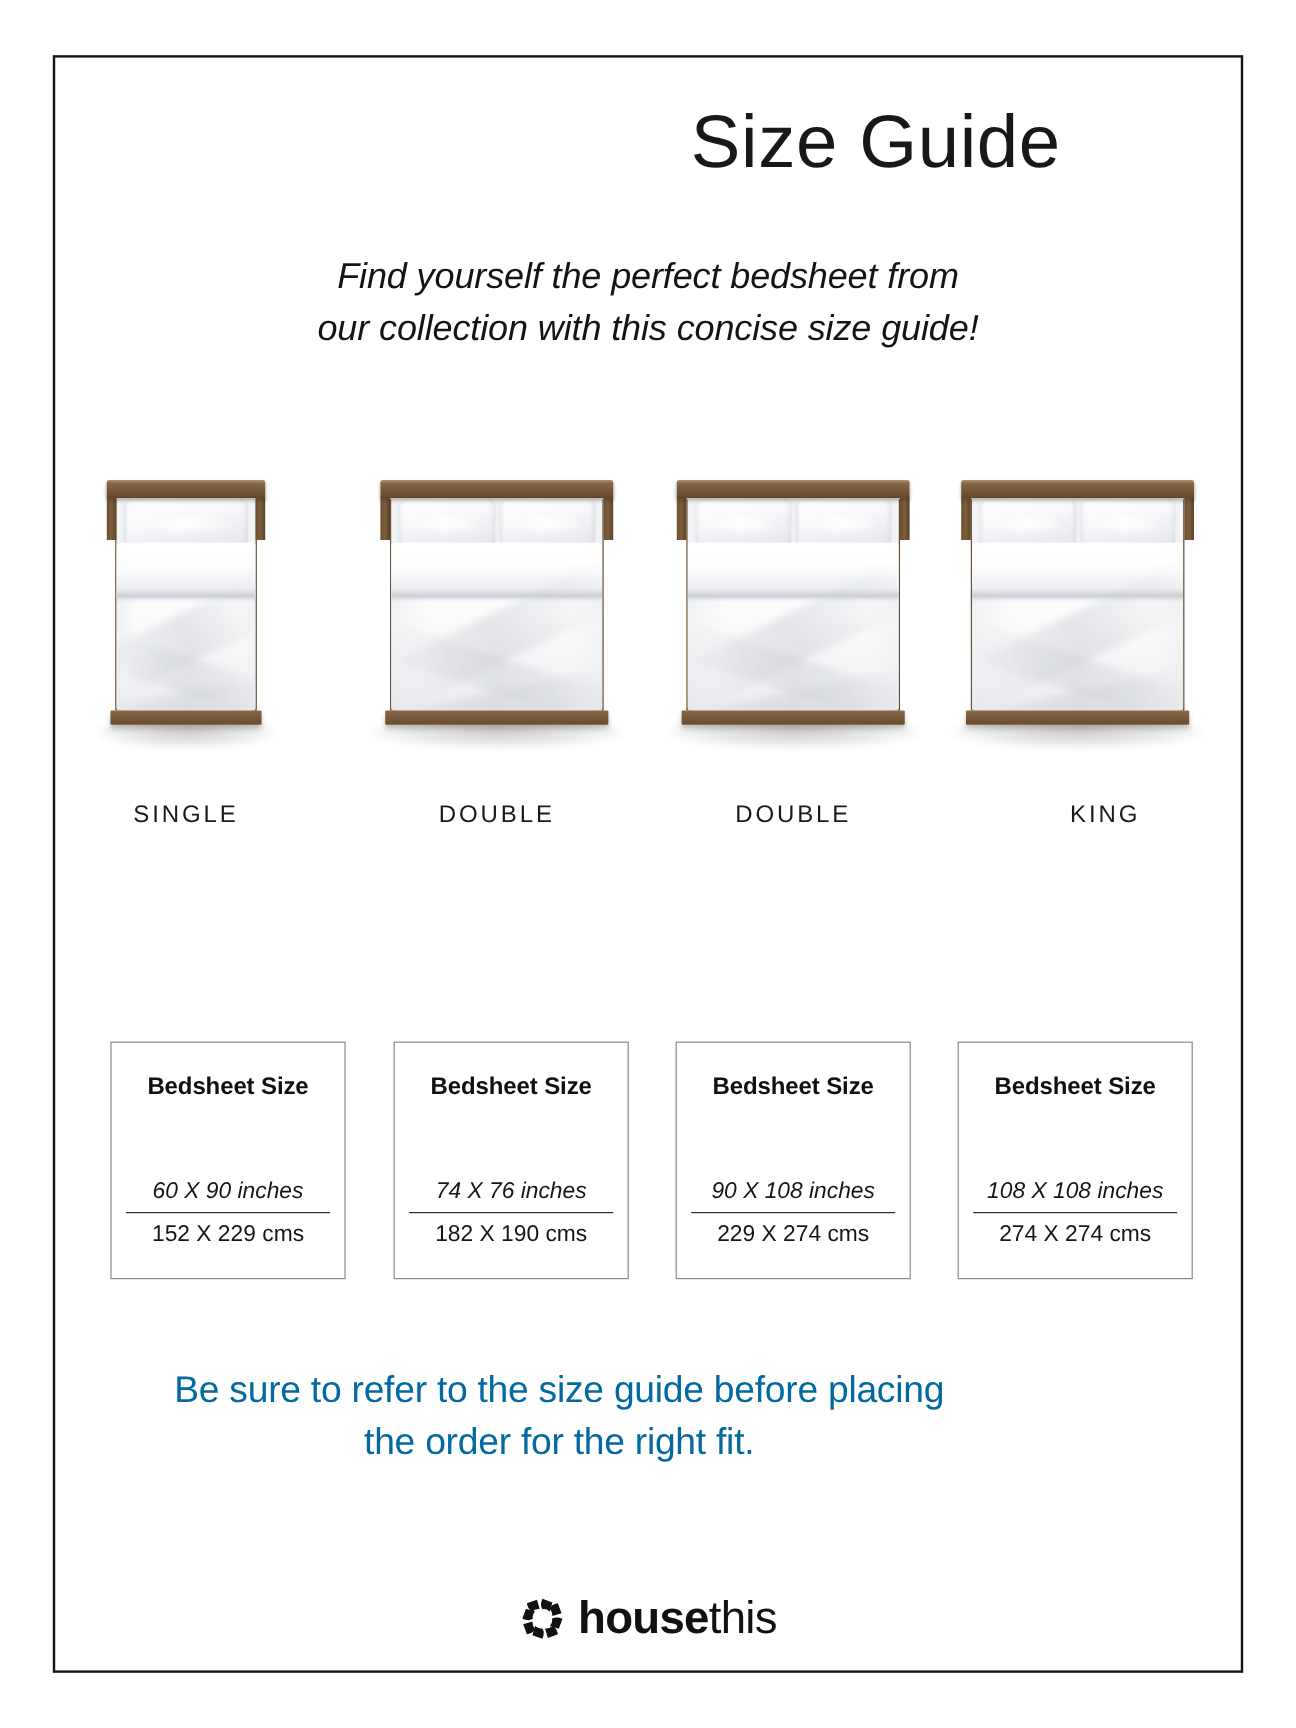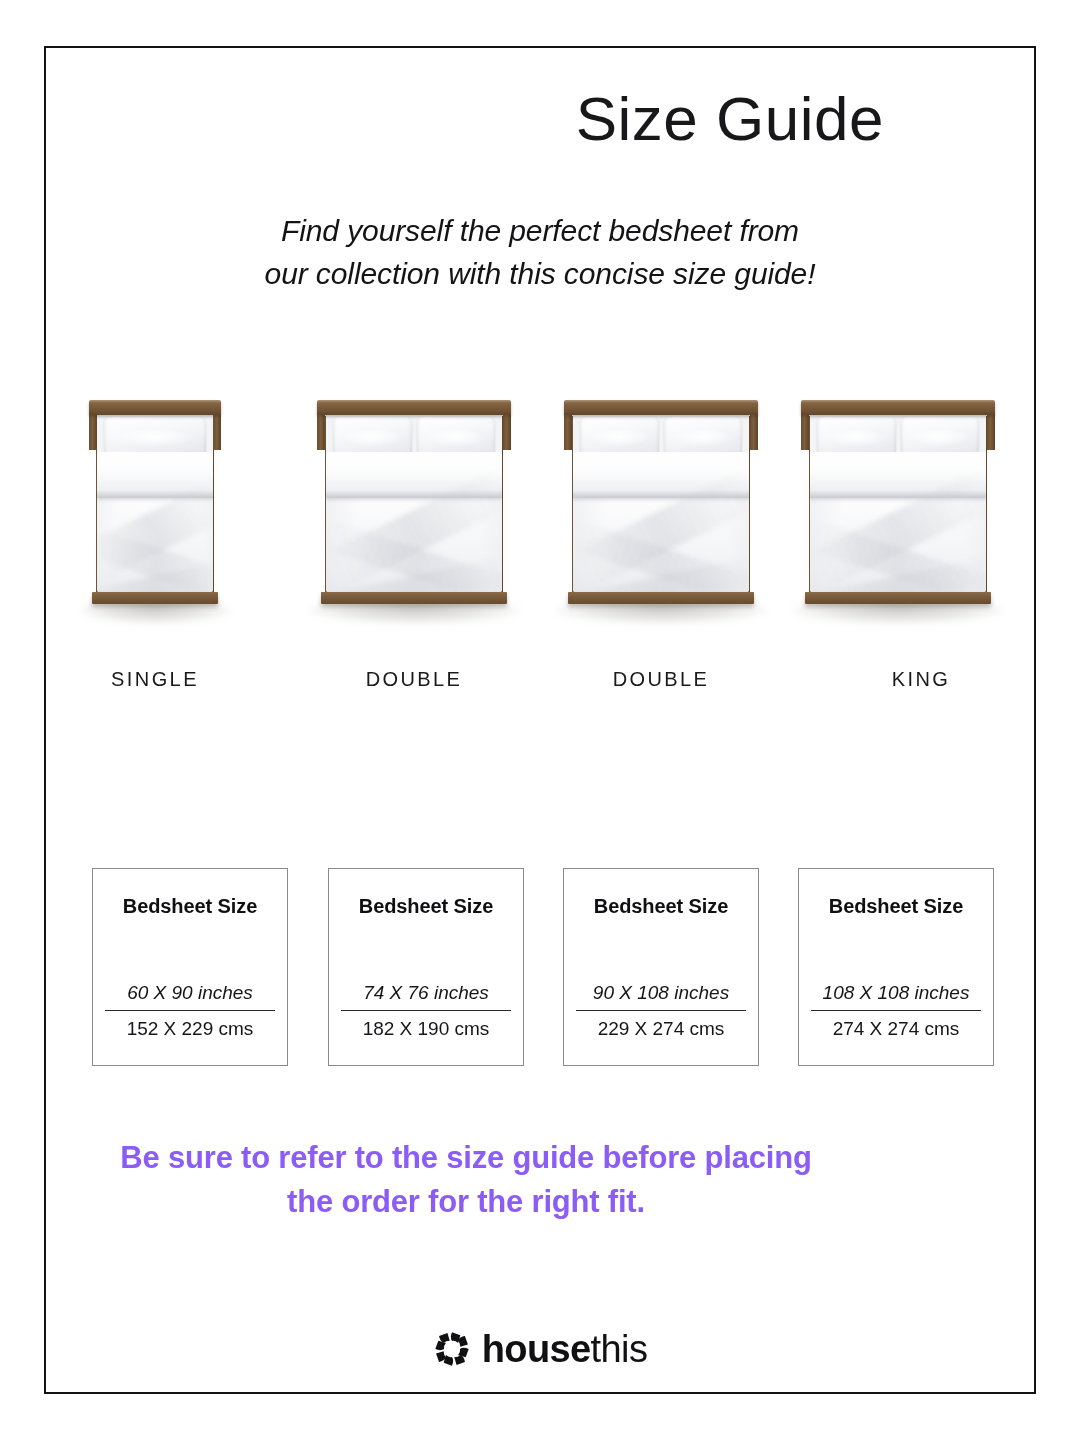--- a/index.html
+++ b/index.html
@@ -277,23 +277,23 @@
   .size-box .sb-cms { padding-top: 3px; }
 
   
   #footnote {
     position: absolute;
     left: 0;
     top: 1136px;
     width: 932px;
     text-align: center;
     font-size: 31px;
-    font-weight: 700;
+    font-weight: 400;
     line-height: 1.42;
-    color: #8b5cf6;
+    color: #0369a1;
     letter-spacing: -0.2px;
   }
 
   
   #logo {
     position: absolute;
     left: 0;
     top: 1330px;
     width: 1080px;
     display: flex;

